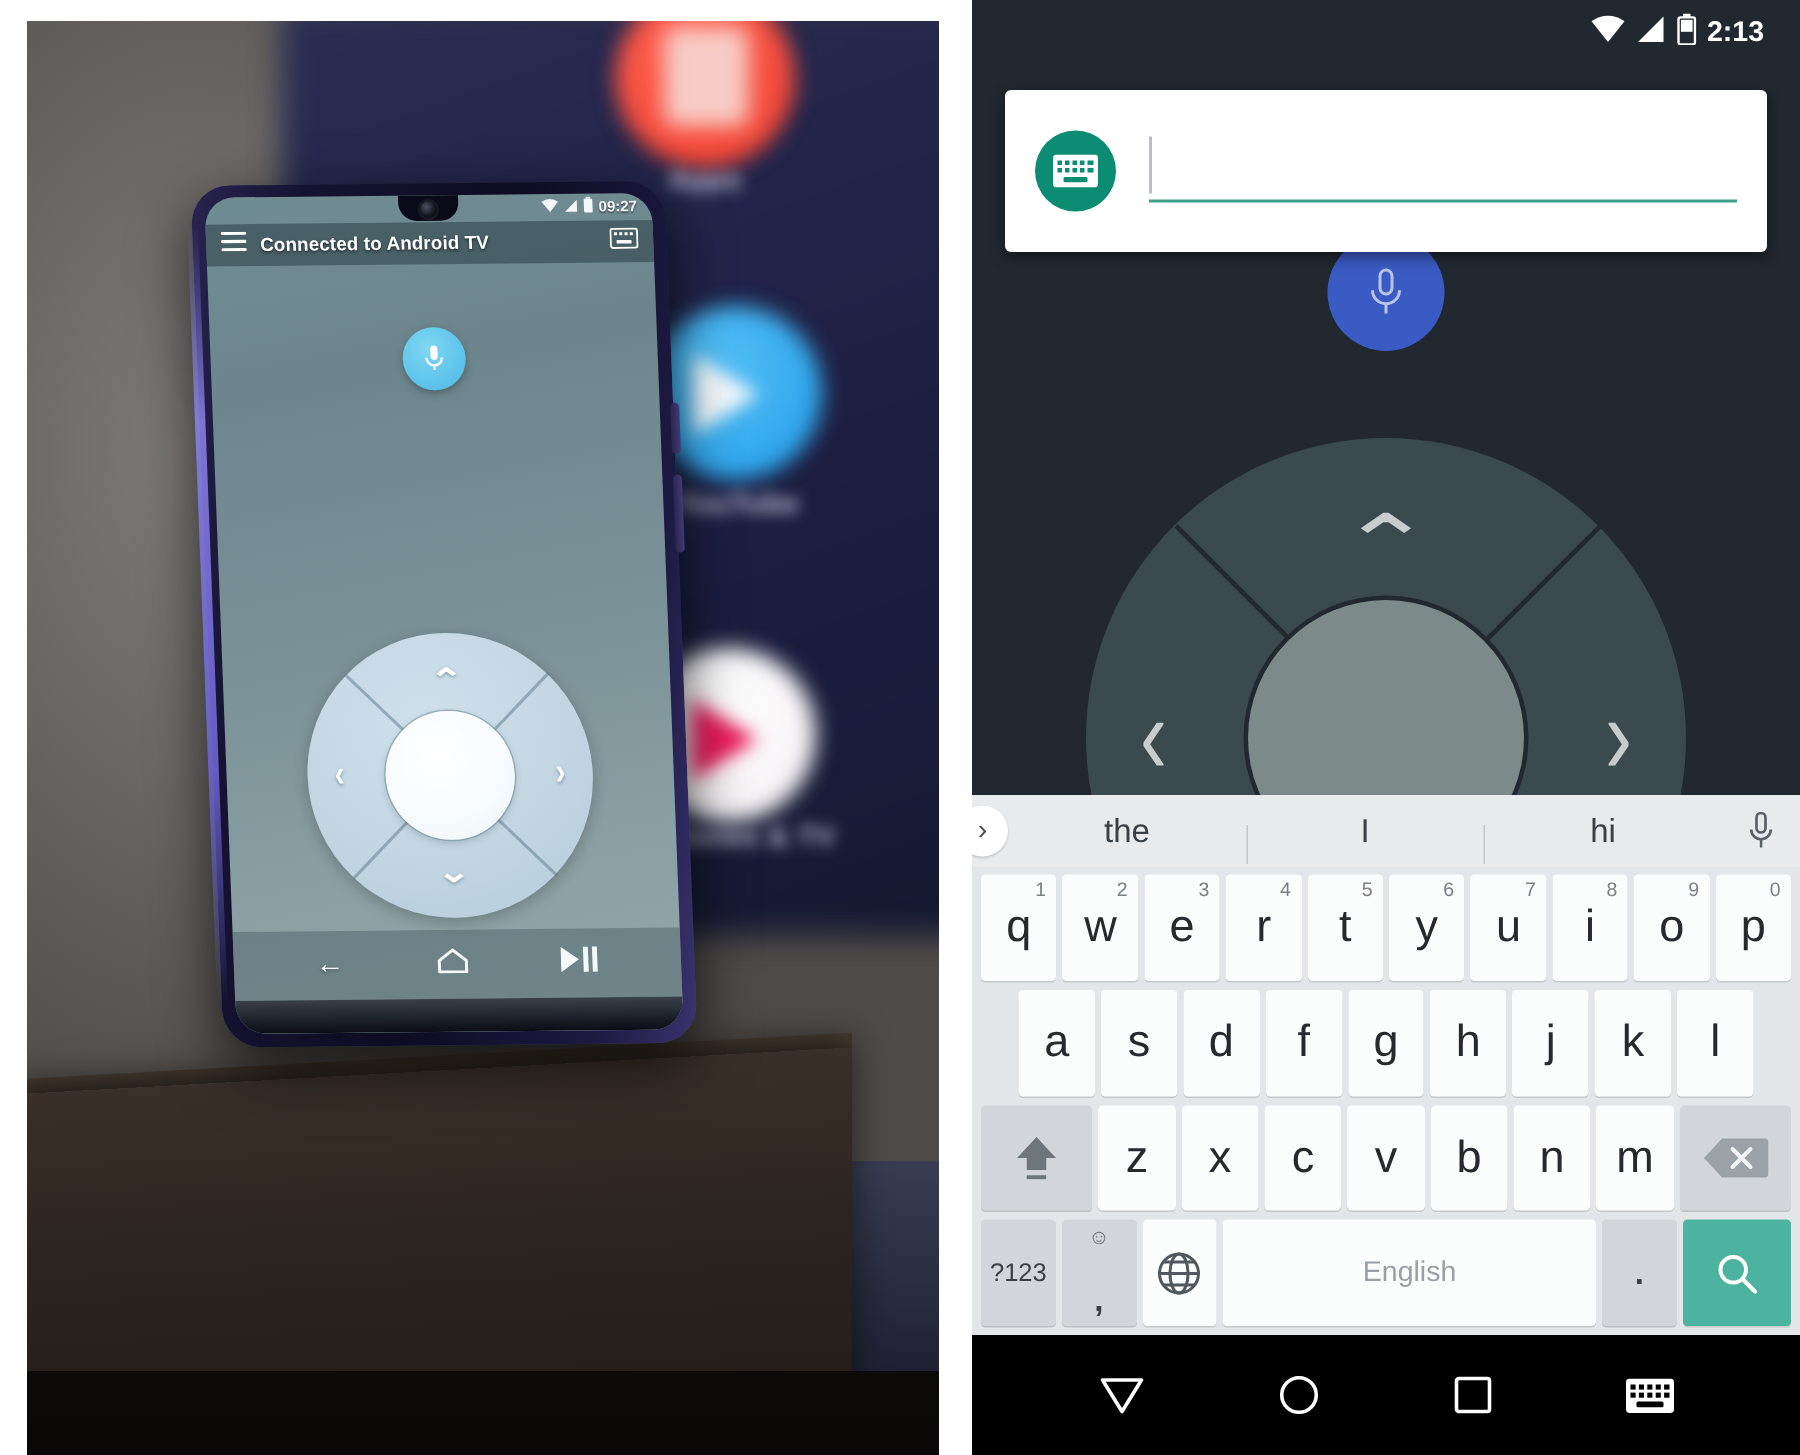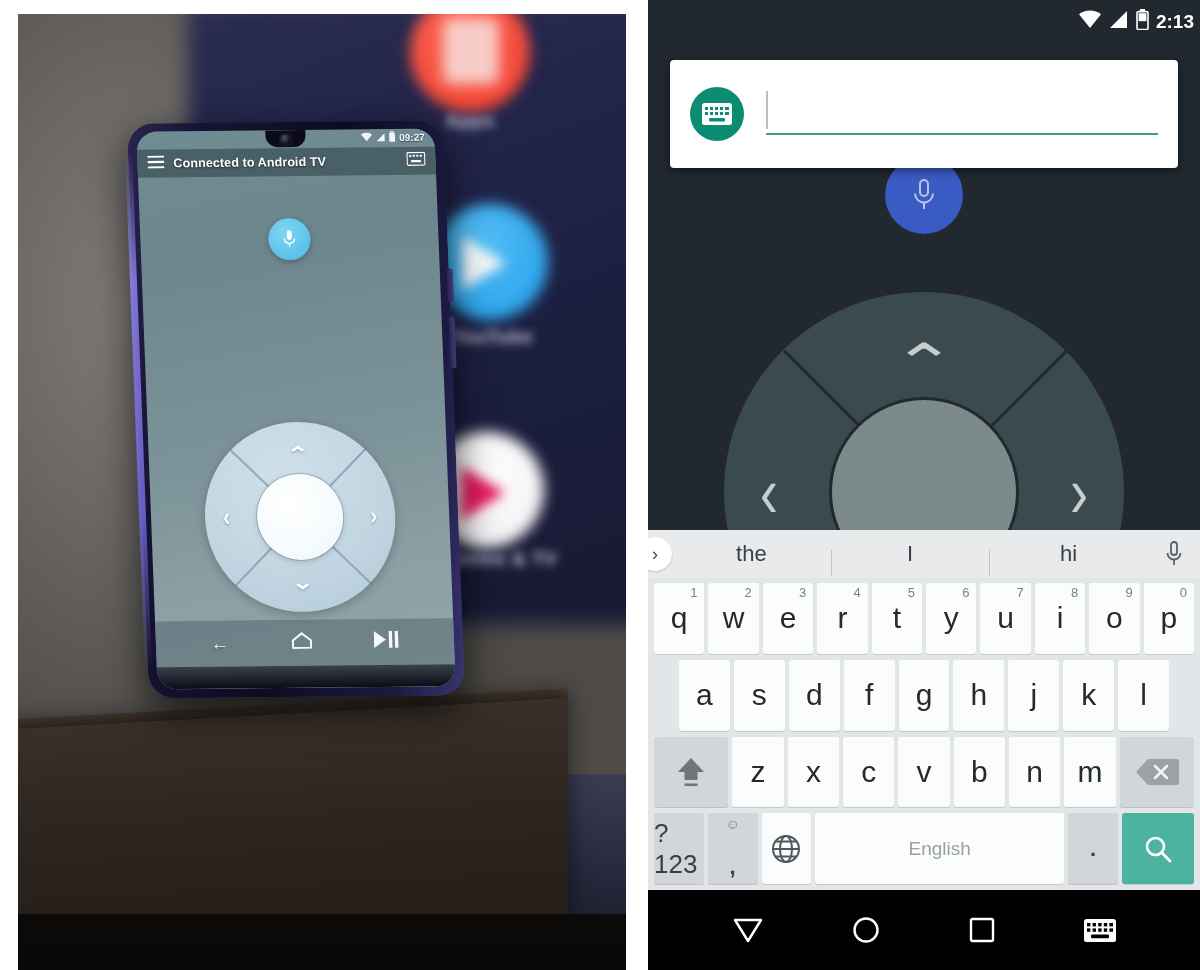--- a/index.html
+++ b/index.html
@@ -149,21 +149,21 @@
   }
 
   
   #right-panel {
     position:absolute; left:648px; top:0;
     width:552px; height:970px;
     background:#212830; overflow:hidden;
   }
   .r-status {
     height:44px; display:flex; align-items:center; justify-content:flex-end;
-    gap:7px; padding-right:6px; background:#212830;
+    gap:7px; padding-right:24px; background:#212830;
     color:#ffffff; font-size:19px; font-weight:700;
   }
   
   .r-card {
     position:absolute; left:22px; top:60px; width:508px; height:108px;
     background:#ffffff; border-radius:4px;
     box-shadow: 0 3px 10px rgba(0,0,0,.45);
     display:flex; align-items:center; padding:0 20px; gap:22px;
     z-index:5;
   }
@@ -251,21 +251,21 @@
     position:relative; font-size:30px; color:#26292d;
     box-shadow: 0 1px 0 rgba(0,0,0,.13);
   }
   .key .num {
     position:absolute; top:2px; right:7px; font-size:13px; color:#7a8086;
   }
   .key.fn { background:#d2d6da; color:#3a3f45; box-shadow:0 1px 0 rgba(0,0,0,.16); }
   .key.wide { flex:1.45; }
   .key.space { flex:5.0; font-size:19px; color:#9aa0a6;text-align:center; }
   .key.search { background:#4cb3a1; flex:1.45; }
-  .key.sm { font-size:26px; }
+  .key.sm { font-size:17px; }
   .krow.r2 { padding:0 28px; }
   .key.comma { flex:1; }
   .key.comma .emo { position:absolute; top:3px; left:50%; transform:translateX(-50%); font-size:14px; color:#6f757b;}
   .key.comma .cm  { position:absolute; bottom:4px; left:50%; transform:translateX(-50%); font-size:22px; font-weight:700;}
 
   
   .r-nav {
     position:absolute; left:0; right:0; bottom:0; height:80px;
     background:#000000; display:flex; align-items:center;
     justify-content:space-around; padding:0 40px;

